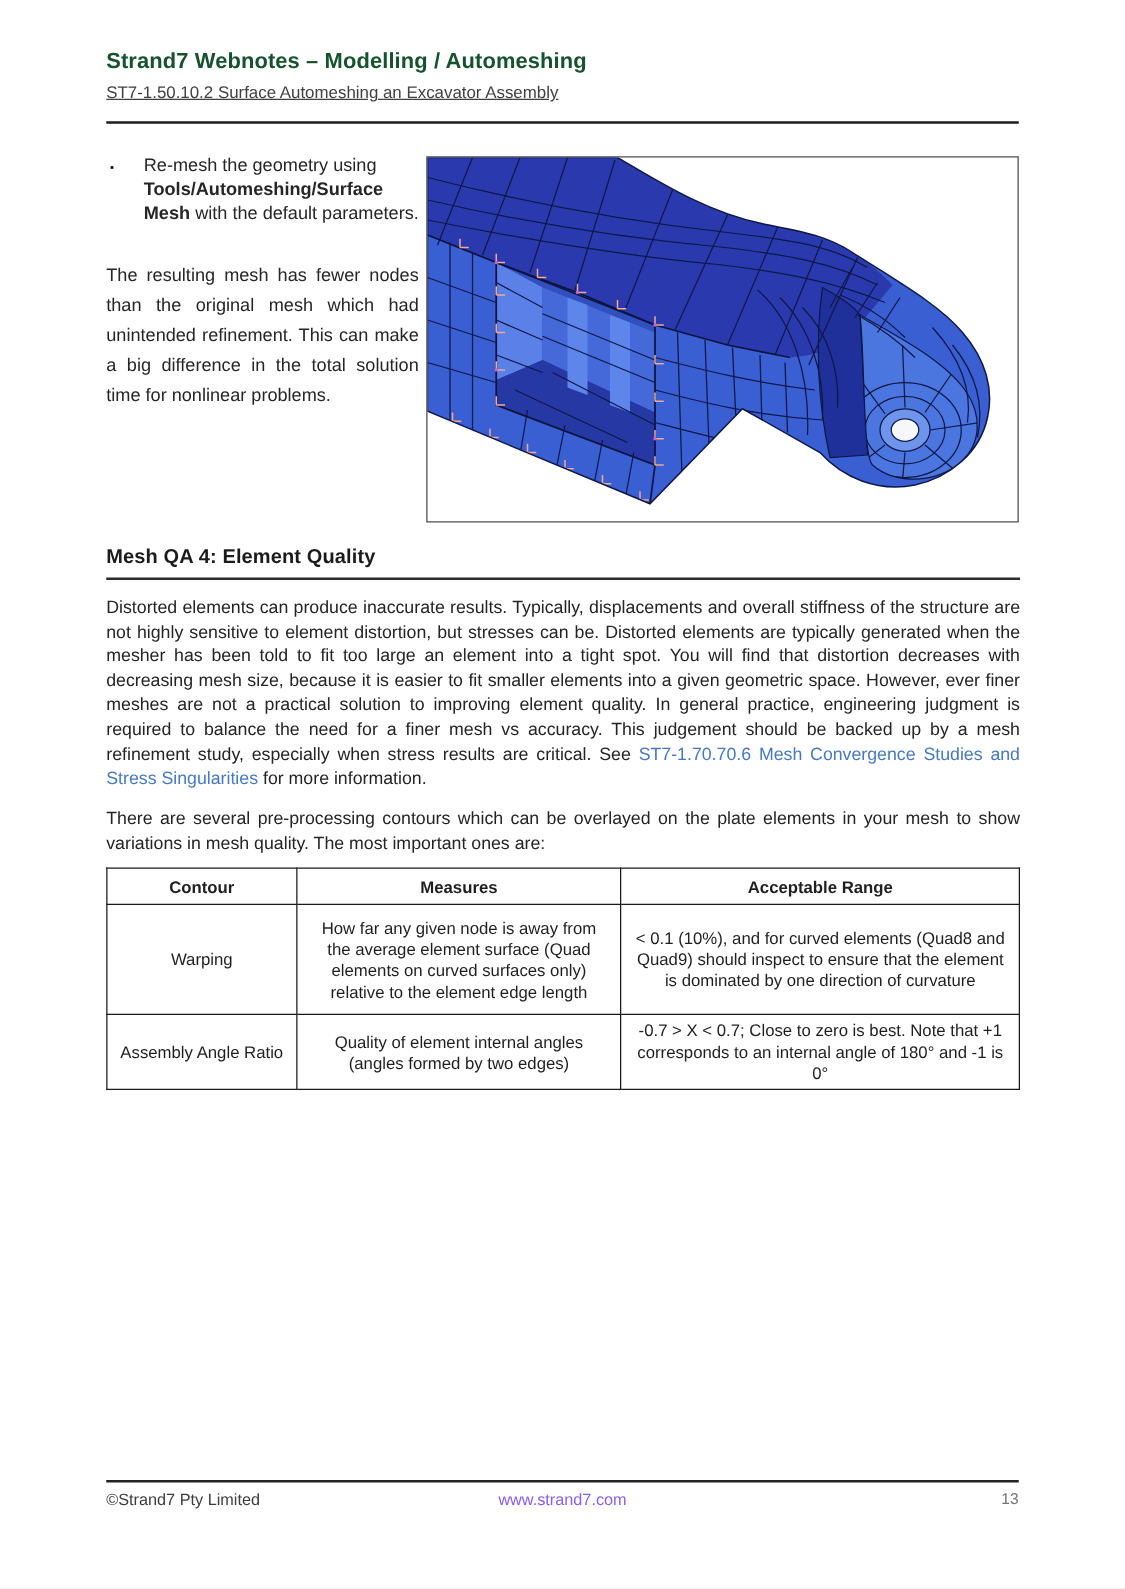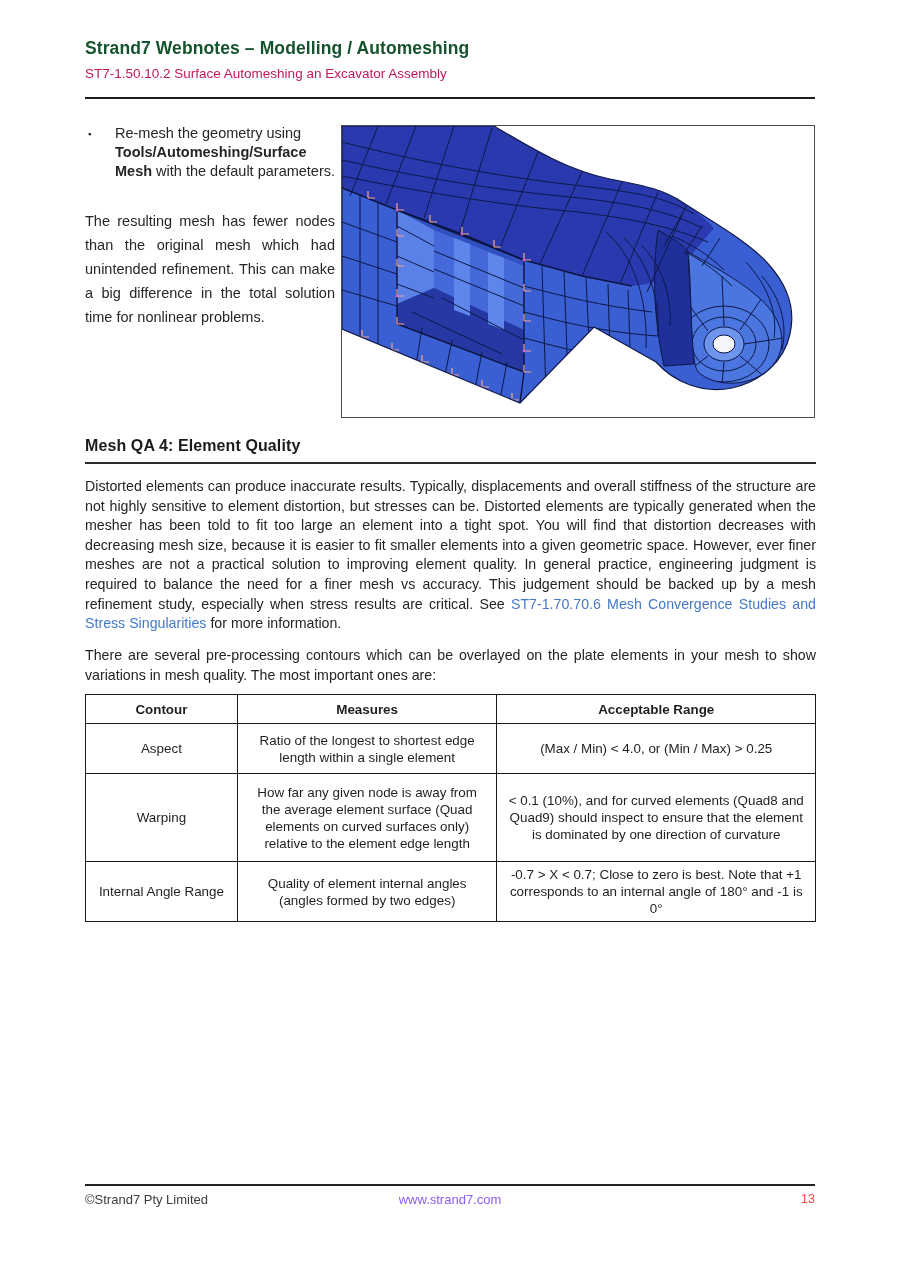--- a/index.html
+++ b/index.html
@@ -6,21 +6,21 @@
   html,body { background:#e9e9e9; }
   .page {
     position:relative; width:900px; height:1271px; background:#ffffff;
     margin:0 auto; outline:1px solid #c9c9c9; overflow:hidden;
     font-family:"Liberation Sans", sans-serif; color:#222;
   }
 
   
   .header-block { position:absolute; left:85px; top:38px; width:520px; }
   .header-title { font-size:17.5px; font-weight:bold; color:#14532d; letter-spacing:.1px; }
-  .header-sub   { font-size:13.5px; color:#be185d; margin-top:7px; }
+  .header-sub   { font-size:13.5px; color:#404040; margin-top:7px;text-decoration:underline; }
   .header-rule  { position:absolute; left:85px; right:85px; top:97px; border-top:2px solid #1c1c1c; }
 
   .logo { position:absolute; top:38px; right:80px; display:flex; align-items:flex-start; }
   .logo-squares { display:grid; grid-template-columns:repeat(3,11px); grid-auto-rows:11px; gap:1px; margin-top:10px; margin-right:3px; }
   .sq { width:11px; height:11px; }
   .sq-none { background:transparent; }
   .sq-light{ background:#55a5ea; }
   .sq-pale { background:#bedff5; }
   .sq-med  { background:#2f80d8; }
   .sq-dark { background:#1d5fc6; }
@@ -50,21 +50,21 @@
   .qa-table th { font-weight:bold; height:29px; }
   .row-aspect td { height:50px; }
   .row-warping td { height:88px; }
   .row-iar td { height:50px; }
 
   
   .footer-rule { position:absolute; left:85px; right:85px; top:1184px; border-top:2px solid #222; }
   .footer-row { position:absolute; left:85px; right:85px; top:1192px; height:18px; font-size:13px; color:#3c3c3c; }
   .footer-copy { position:absolute; left:0; top:0; }
   .footer-link { position:absolute; left:0; right:0; top:0; text-align:center; color:#8b5cf6; text-decoration:none; }
-  .footer-page { position:absolute; right:0; top:0; font-size:12.5px; color:#ef4444; }
+  .footer-page { position:absolute; right:0; top:0; font-size:12.5px; color:#737373; }
 </style>
 </head>
 <body>
 
 <div class="page">
 
   <div class="header-block">
     <div class="header-title">Strand7 Webnotes – Modelling / Automeshing</div>
     <div class="header-sub">ST7-1.50.10.2 Surface Automeshing an Excavator Assembly</div>
   </div>
@@ -232,32 +232,27 @@
         <col style="width:319px">
       </colgroup>
     <thead>
       <tr>
         <th>Contour</th>
         <th>Measures</th>
         <th>Acceptable Range</th>
       </tr>
     </thead>
     <tbody>
-      <tr class="row-aspect">
-        <td>Aspect</td>
-        <td>Ratio of the longest to shortest edge length within a single element</td>
-        <td>(Max / Min) &lt; 4.0, or (Min / Max) &gt; 0.25</td>
-      </tr>
       <tr class="row-warping">
         <td>Warping</td>
         <td>How far any given node is away from the average element surface (Quad elements on curved surfaces only) relative to the element edge length</td>
         <td>&lt; 0.1 (10%), and for curved elements (Quad8 and Quad9) should inspect to ensure that the element is dominated by one direction of curvature</td>
       </tr>
       <tr class="row-iar">
-        <td>Internal Angle Range</td>
+        <td>Assembly Angle Ratio</td>
         <td>Quality of element internal angles (angles formed by two edges)</td>
         <td>-0.7 &gt; X &lt; 0.7; Close to zero is best.  Note that +1 corresponds to an internal angle of 180° and -1 is 0°</td>
       </tr>
     </tbody>
   </table>
 
   <div class="footer-rule"></div>
   <div class="footer-row">
     <span class="footer-copy">©Strand7 Pty Limited</span>
     <a href="#" class="footer-link">www.strand7.com</a>

